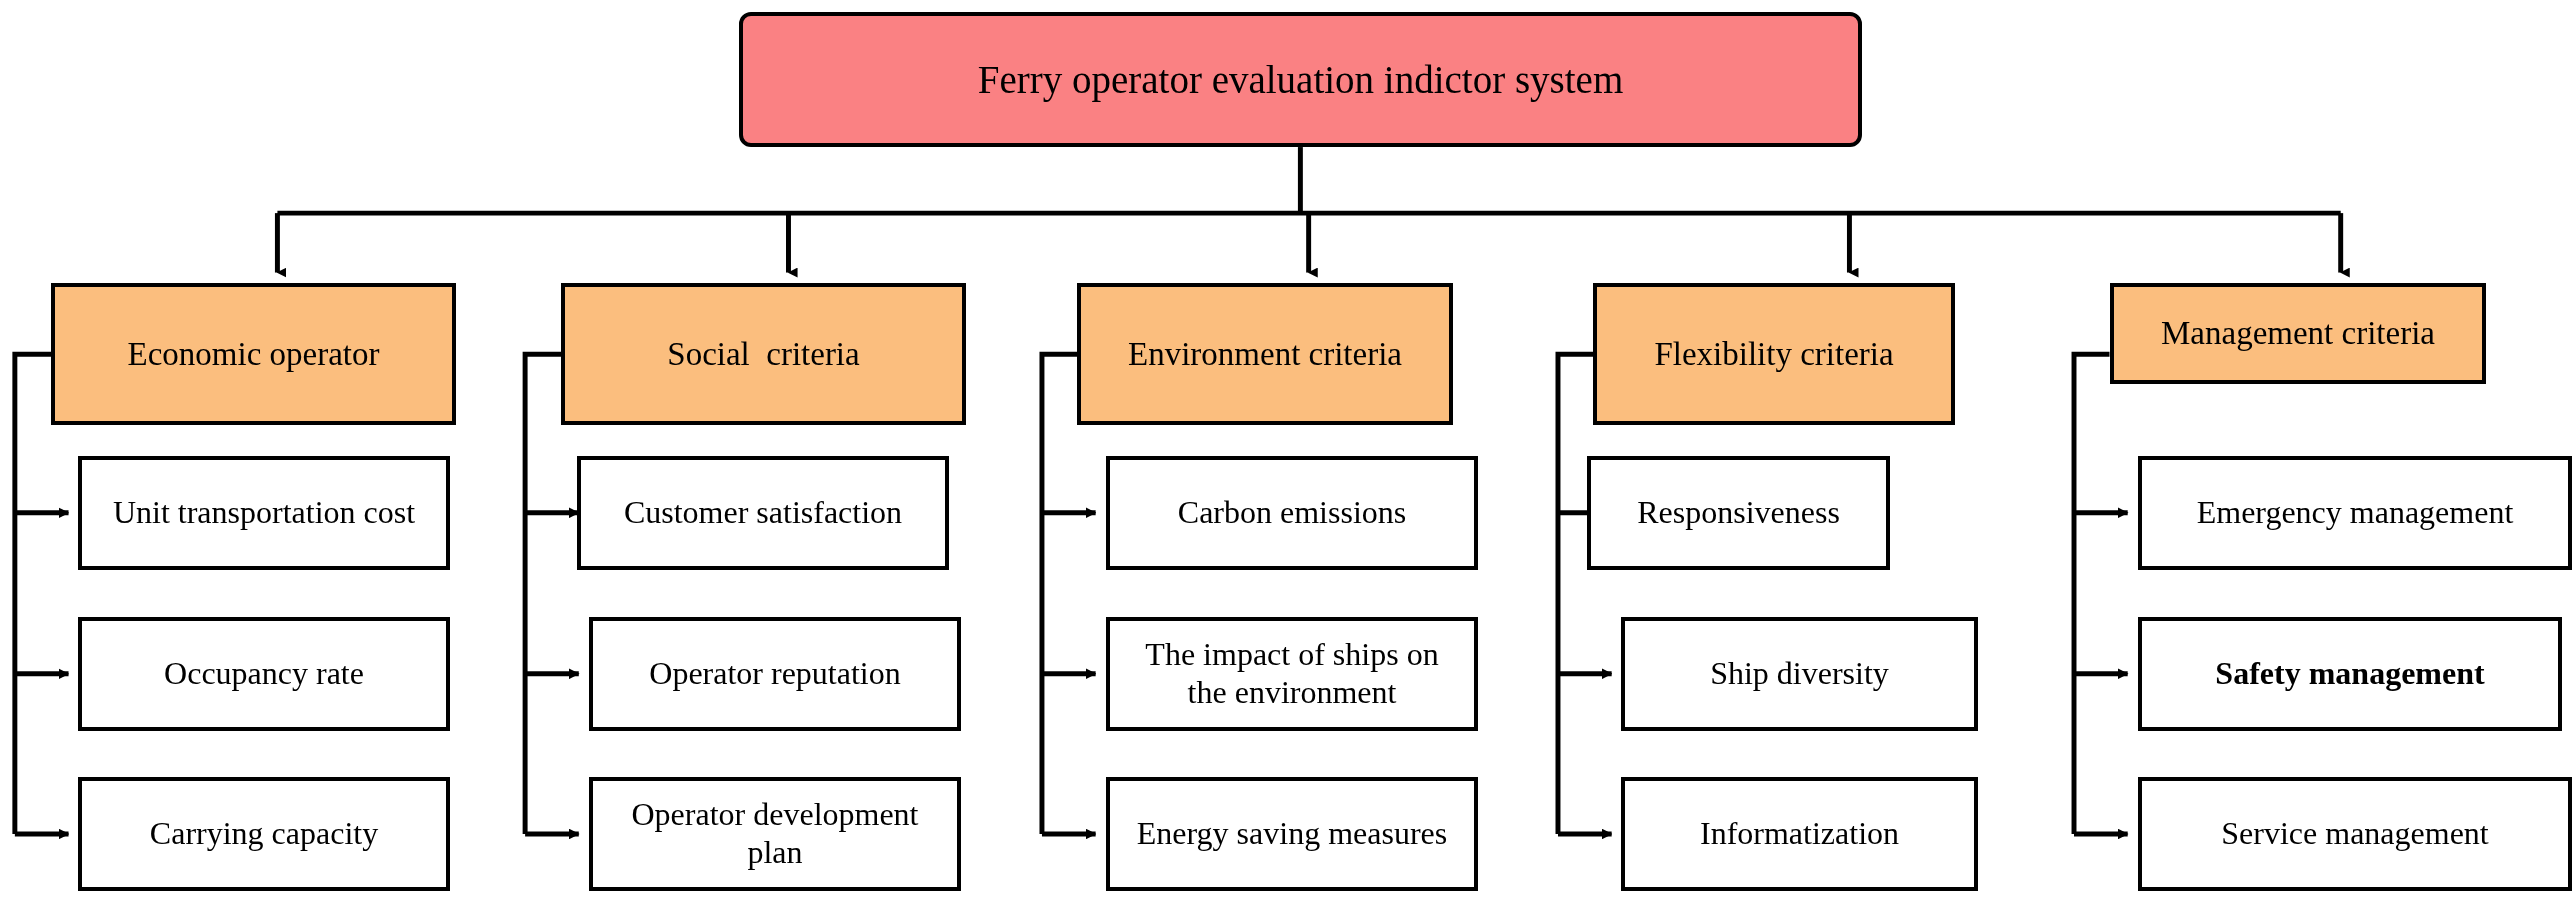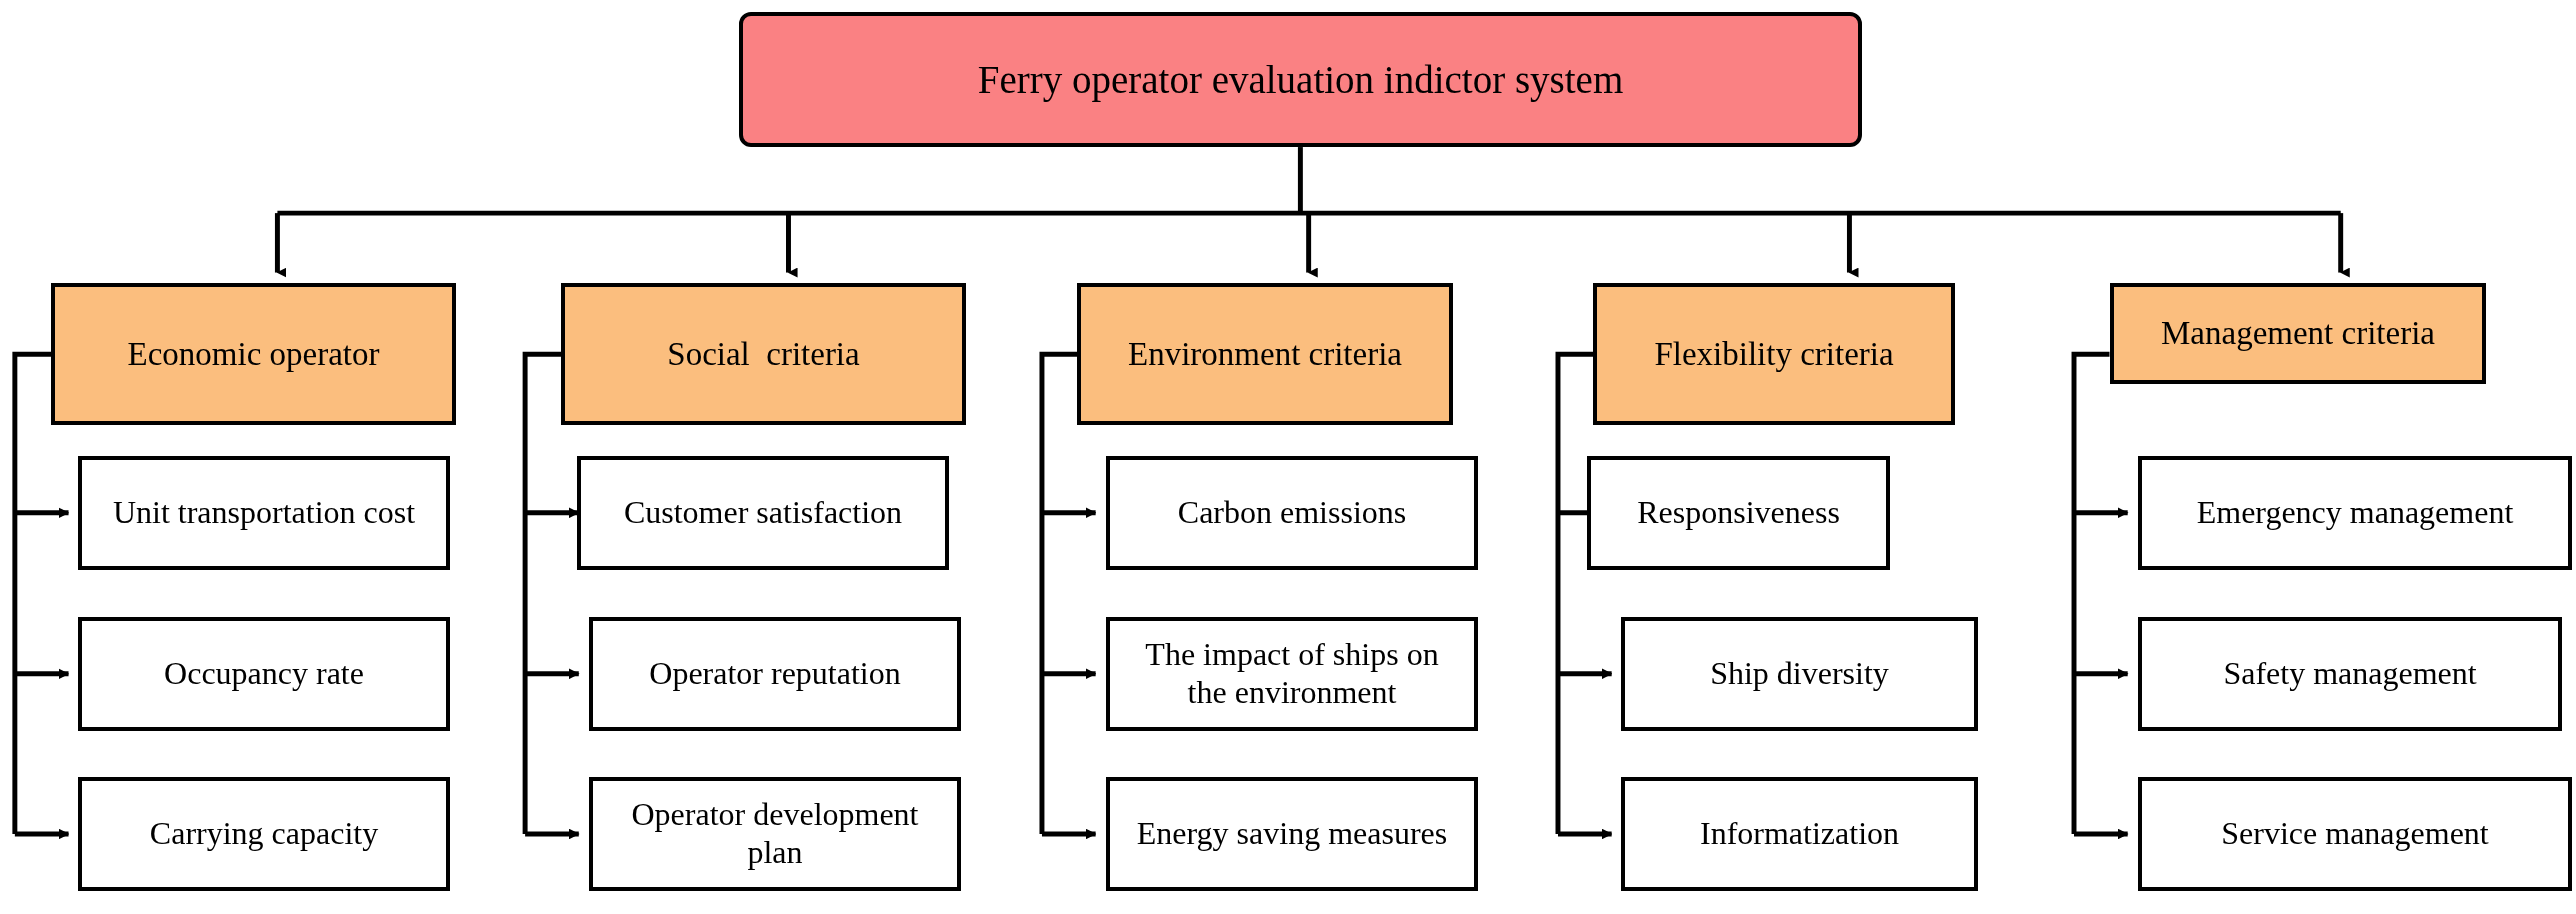--- a/index.html
+++ b/index.html
@@ -125,21 +125,21 @@
   <div class="box leaf-box" style="left:1621px;top:777px;width:357px;height:114px;">
     <span class="lbl">Informatization</span>
   </div>
 
   <div class="box crit-box" style="left:2110px;top:283px;width:376px;height:101px;">
     <span class="lbl">Management criteria</span>
   </div>
   <div class="box leaf-box" style="left:2138px;top:456px;width:434px;height:114px;">
     <span class="lbl">Emergency management</span>
   </div>
-  <div class="box leaf-box" style="left:2138px;top:617px;width:424px;height:114px;">
+  <div class="box leaf-box" style="left:2138px;top:617px;width:424px;height:114px;font-weight:bold;">
     <span class="lbl">Safety management</span>
   </div>
   <div class="box leaf-box" style="left:2138px;top:777px;width:434px;height:114px;">
     <span class="lbl">Service management</span>
   </div>
 
 </div>
 
 
 </body></html>

